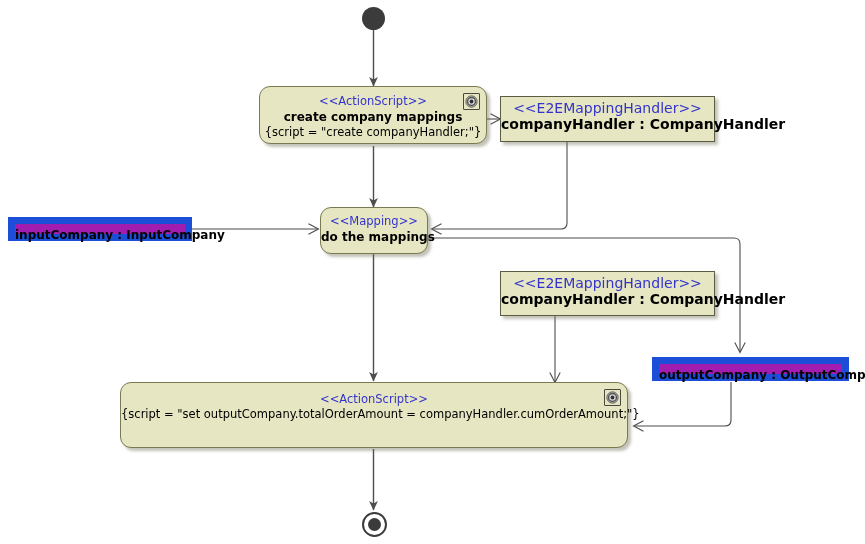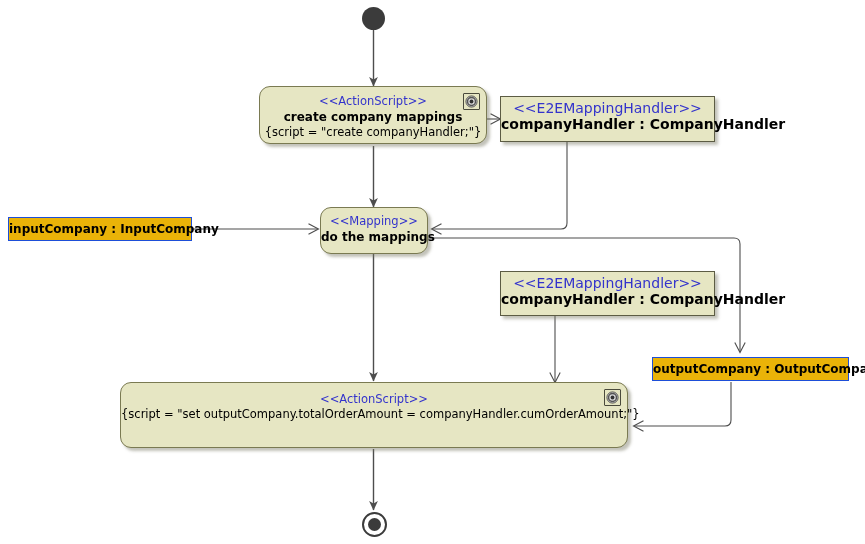--- a/index.html
+++ b/index.html
@@ -90,22 +90,22 @@
     color: #000000;
     font-weight: bold;
     font-size: 14px;
     line-height: 17px;
     white-space: nowrap;
   }
 
   .pinbox {
     position: absolute;
     box-sizing: border-box;
-    background: #eab308;
-    border: 1px solid #1d4ed8;
+    background: #a21caf;
+    border: 7px solid #1d4ed8;
     text-align: center;
     z-index: 5;
   }
   .pinbox .oname {
     color: #000000;
     font-weight: bold;
     font-size: 12px;
     line-height: 22px;
     white-space: nowrap;
   }

